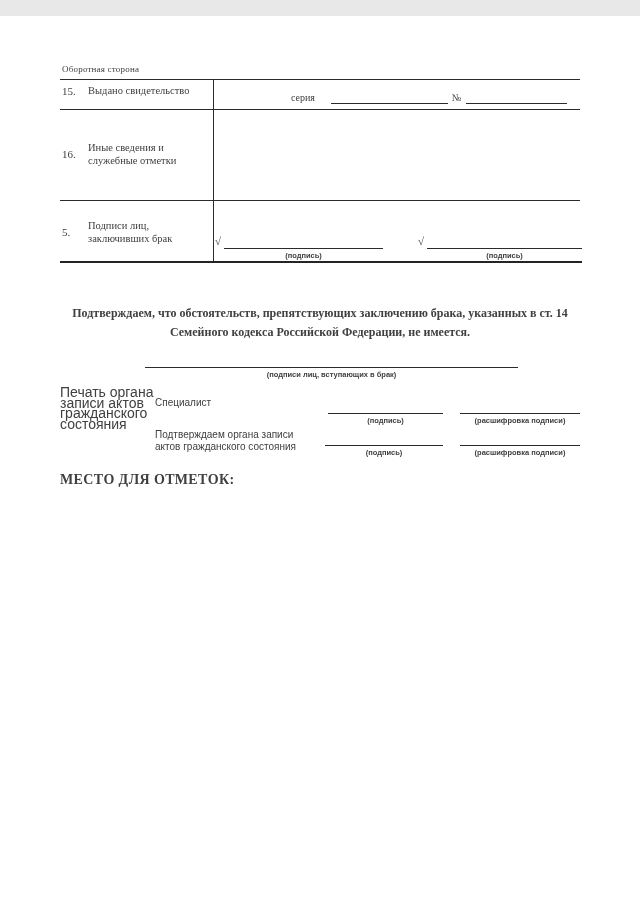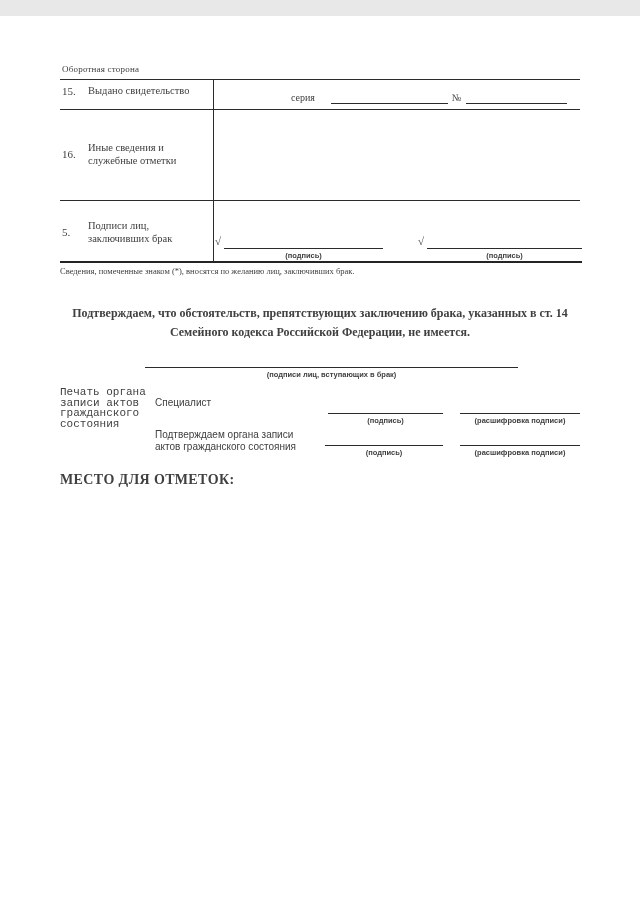--- a/index.html
+++ b/index.html
@@ -27,21 +27,21 @@
   .sig-caption {
     font-family: "Liberation Sans", sans-serif;
     font-size: 7.5px; font-weight: 700;
     text-align: center;
   }
   .footnote { font-size: 8.5px; }
   .statement {
     font-size: 12px; font-weight: 700;
     text-align: center; line-height: 18.5px;
   }
-  .official-label { font-family: Liberation Mono, monospace; font-size: 11px; line-height: 10.5px; white-space: pre-line; }
+  .official-label { font-family: Liberation Sans, sans-serif; font-size: 14px; line-height: 10.5px; white-space: pre-line; }
   .official-role { font-family: "Liberation Sans", sans-serif; font-size: 10px; line-height: 12px; white-space: pre-line; }
   .marks-heading { font-size: 14px; font-weight: 700; letter-spacing: 0.4px; }
 </style>
 </head>
 <body>
 
 <div class="page">
 
   <div class="abs header-note" style="left:62px; top:48px;">Оборотная сторона</div>
 
@@ -67,21 +67,20 @@
 заключивших брак</div>
 
   <div class="abs check" style="left:215px; top:220px;">√</div>
   <div class="blank" style="left:224px; top:222px; width:159px;"></div>
   <div class="abs sig-caption" style="left:224px; top:235px; width:159px;">(подпись)</div>
 
   <div class="abs check" style="left:418px; top:220px;">√</div>
   <div class="blank" style="left:427px; top:222px; width:155px;"></div>
   <div class="abs sig-caption" style="left:427px; top:235px; width:155px;">(подпись)</div>
 
-  <div class="abs footnote" style="left:60px; top:250px;">Сведения, помеченные знаком (*), вносятся по желанию лиц, заключивших брак.</div>
 
   <div class="abs statement" style="left:70px; top:288px; width:500px;">Подтверждаем, что обстоятельств, препятствующих заключению брака, указанных в ст. 14 Семейного кодекса Российской Федерации, не имеется.</div>
 
   <div class="blank" style="left:145px; top:341px; width:373px;"></div>
   <div class="abs sig-caption" style="left:145px; top:354px; width:373px;">(подписи лиц, вступающих в брак)</div>
 
   <div class="abs official-label" style="left:60px; top:371px; width:100px;">Печать органа
 записи актов
 гражданского
 состояния</div>

